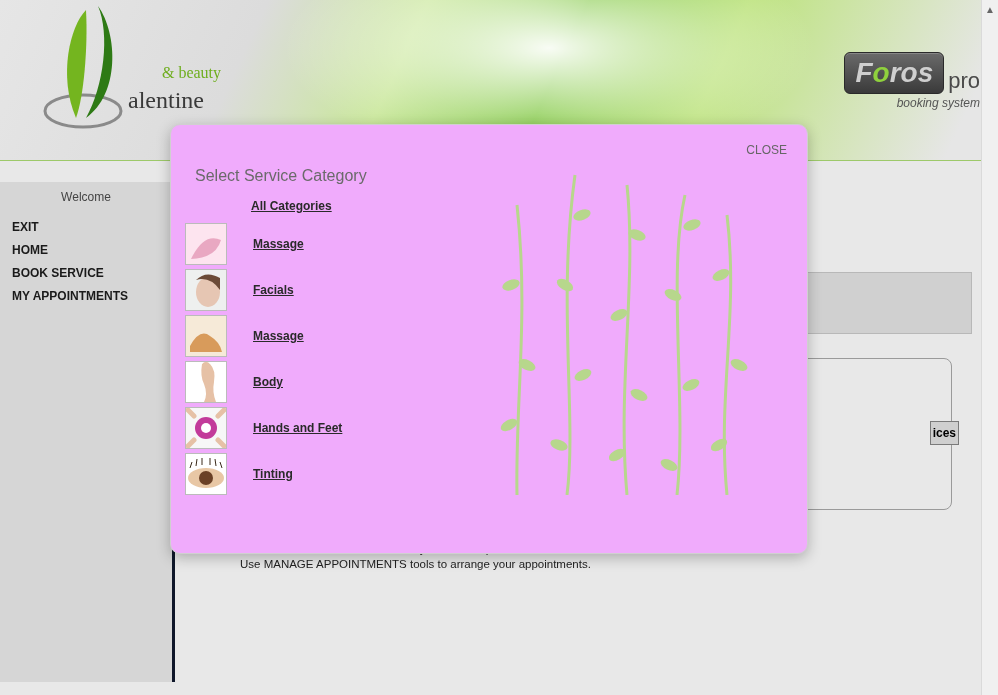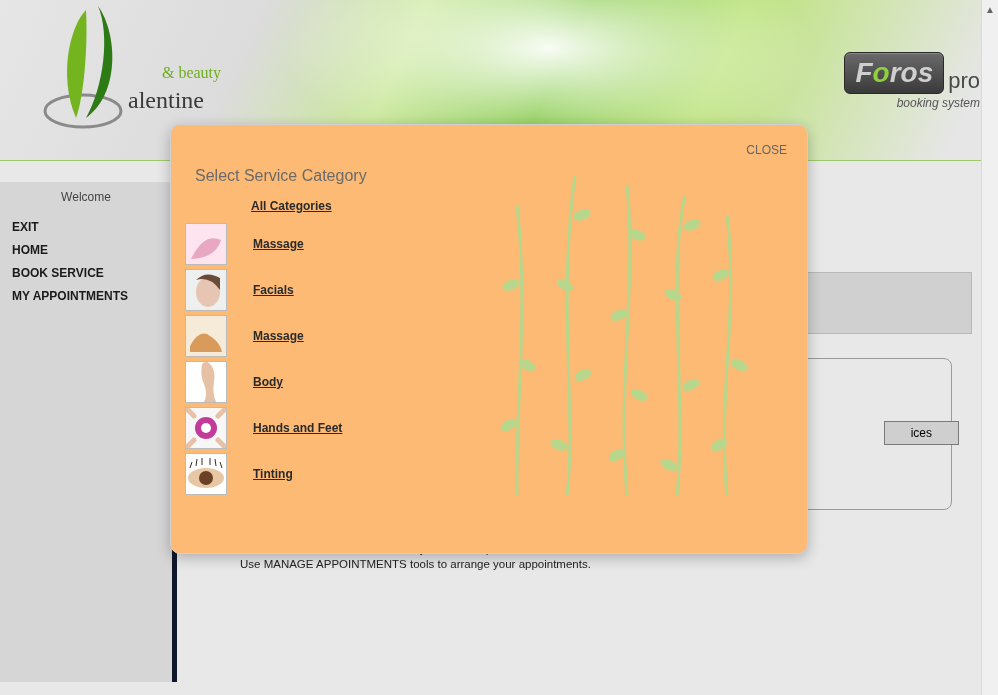--- a/index.html
+++ b/index.html
@@ -87,21 +87,21 @@
   }
 
   
   .sidebar {
     position: absolute;
     left: 0;
     top: 182px;
     width: 172px;
     background: #d6d6d6;
     min-height: 500px;
-    border-right: 5px solid #0f172a;
+    border-right: 3px solid #0f172a;
   }
   .sidebar .welcome {
     text-align: center;
     padding: 8px 0 12px;
     color: #444;
     font-size: 12px;
   }
   .sidebar a.navlink {
     display: block;
     padding: 4px 12px;
@@ -132,40 +132,41 @@
     height: 150px;
     border: 1px solid #9a9a9a;
     border-radius: 8px;
     position: relative;
     background: #e8e8e8;
   }
   .fieldset .btn-services {
     position: absolute;
     right: -8px;
     top: 62px;
-    padding: 4px 26px;
+    padding: 4px 2px;
     background: #cfcfcf;
     border: 1px solid #7a7a7a;
     font-size: 12px;
+    font-weight: bold;
   }
   .note {
     margin: 16px 0 0 60px;
     color: #222;
     font-size: 11.5px;
     line-height: 1.35;
   }
 
   
   .modal {
     position: absolute;
     left: 170px;
     top: 124px;
     width: 636px;
     height: 428px;
-    background: #fdba74;
+    background: #f0abfc;
     border-radius: 10px;
     border: 1px solid #d0d0d0;
     box-shadow: 0 4px 14px rgba(0,0,0,0.25);
   }
   .modal .close {
     position: absolute;
     right: 20px;
     top: 18px;
     font-size: 12px;
     color: #666;

